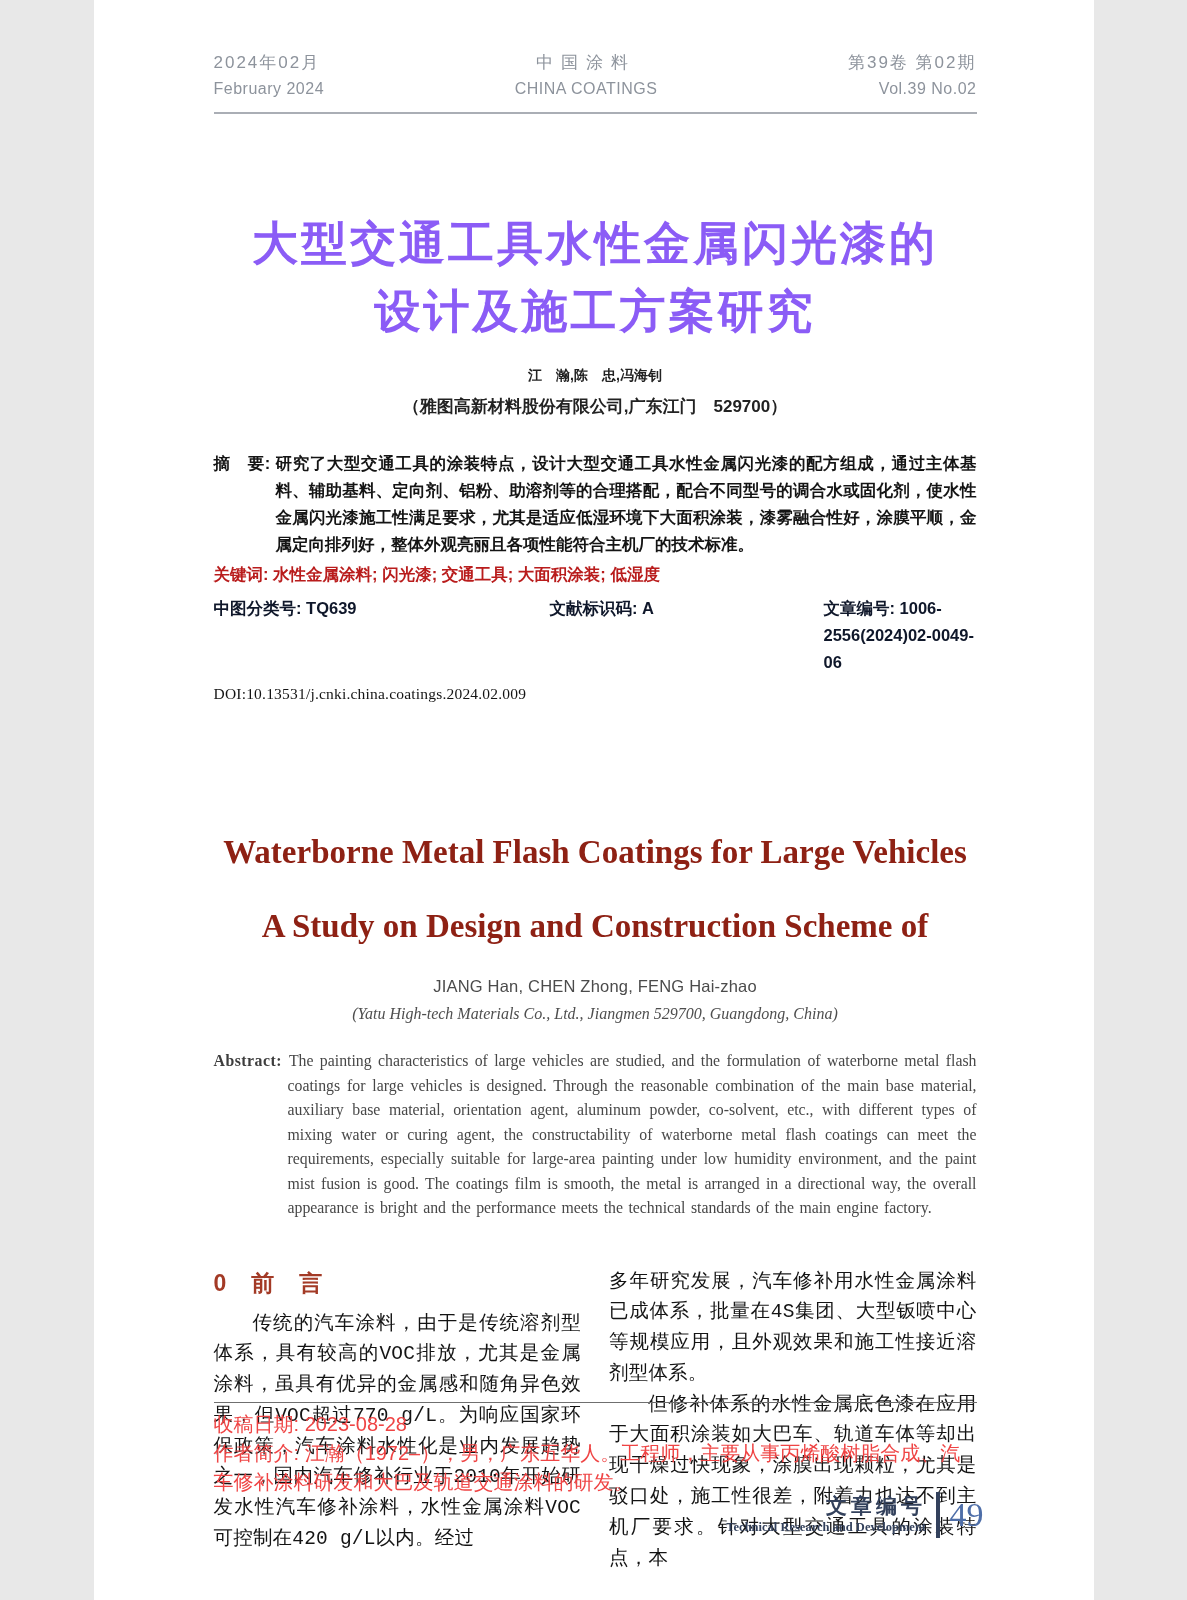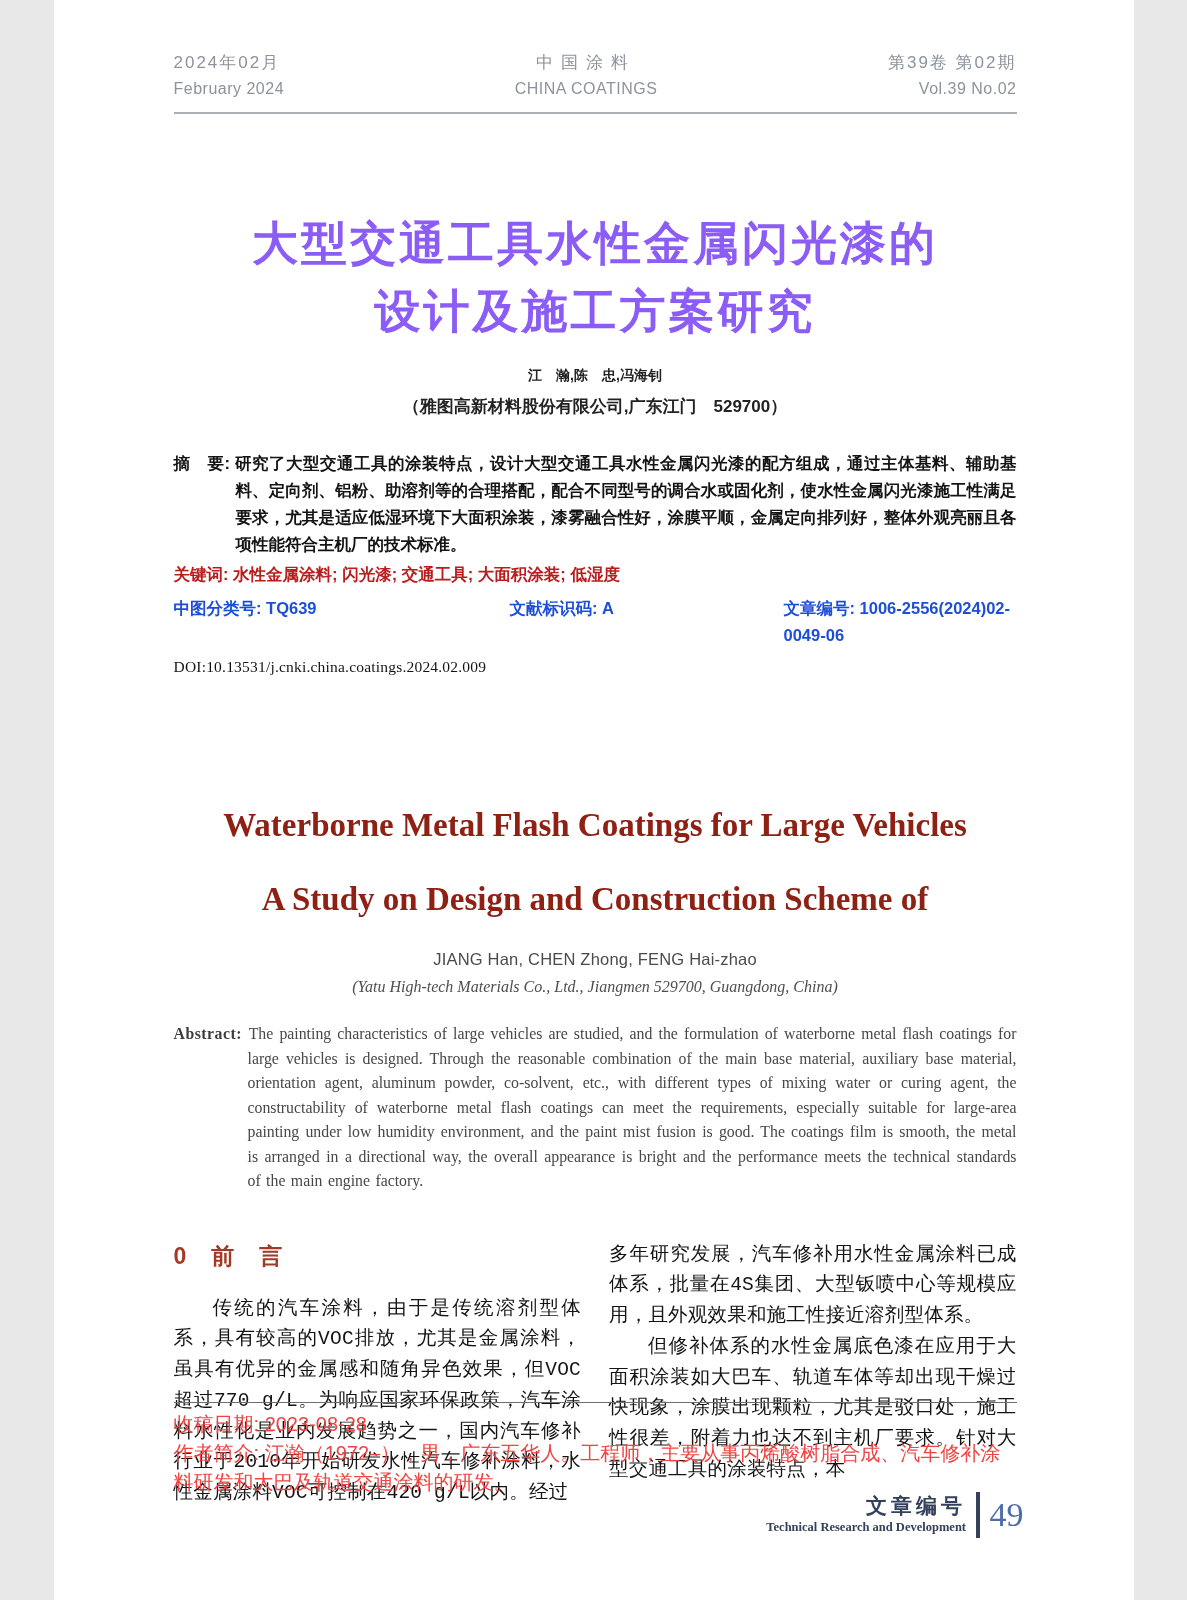--- a/index.html
+++ b/index.html
@@ -1,19 +1,19 @@
 <!DOCTYPE html>
 <html><head>
 <meta charset="utf-8">
 <style>
   * { margin:0; padding:0; box-sizing:border-box; }
   html,body { background:#e8e8e8; }
   .page {
     position:relative;
-    width:1080px; height:1600px;
+    width:1000px; height:1600px;
     margin:0 auto;
     background:#ffffff;
     overflow:hidden;
     font-family:"Liberation Sans", sans-serif;
     color:#1c1c1c;
   }
   .inner { padding:0 117px 0 120px; }
 
   
   .page-header {
@@ -55,21 +55,21 @@
     padding-left:62px; text-indent:-62px;
   }
   .abs-zh .lbl { font-weight:800; }
   .kw-zh {
     margin-top:3px;
     font-size:16.5px; line-height:27px; font-weight:600; color:#b91c1c;
   }
   .kw-zh .lbl { font-weight:800; }
   .meta-row {
     margin-top:7px;
-    display:flex; font-size:16.5px; line-height:27px; font-weight:600; color:#1d4ed8;
+    display:flex; font-size:16.5px; line-height:27px; font-weight:600; color:#0f172a;
   }
   .meta-item.m1 { width:336px; }
   .meta-item.m2 { width:274px; }
   .meta-item.m3 { flex:1; }
   .doi-line {
     margin-top:9px;
     font-family:"Liberation Serif", serif;
     font-size:15.5px; color:#141414; letter-spacing:0.2px;
   }
 
@@ -110,21 +110,21 @@
   .kw-en .lbl { font-weight:700; color:#3d3d3d; }
 
   
   .body-cols {
     margin-top:46px;
     display:flex; gap:28px;
   }
   .col { width:461px; }
   .sec-head {
     font-size:23px; font-weight:800; color:#a33a26;
-    line-height:33px; margin-bottom:21px; letter-spacing:1px;
+    line-height:33px; margin-bottom:9px; letter-spacing:1px;
   }
   .body-p {
     font-family:Liberation Mono, monospace;
     font-size:19.5px; line-height:30.8px;
     text-align:justify; color:#141414;
     letter-spacing:0.2px;
   }
   .indent { text-indent:2em; }
 
   

